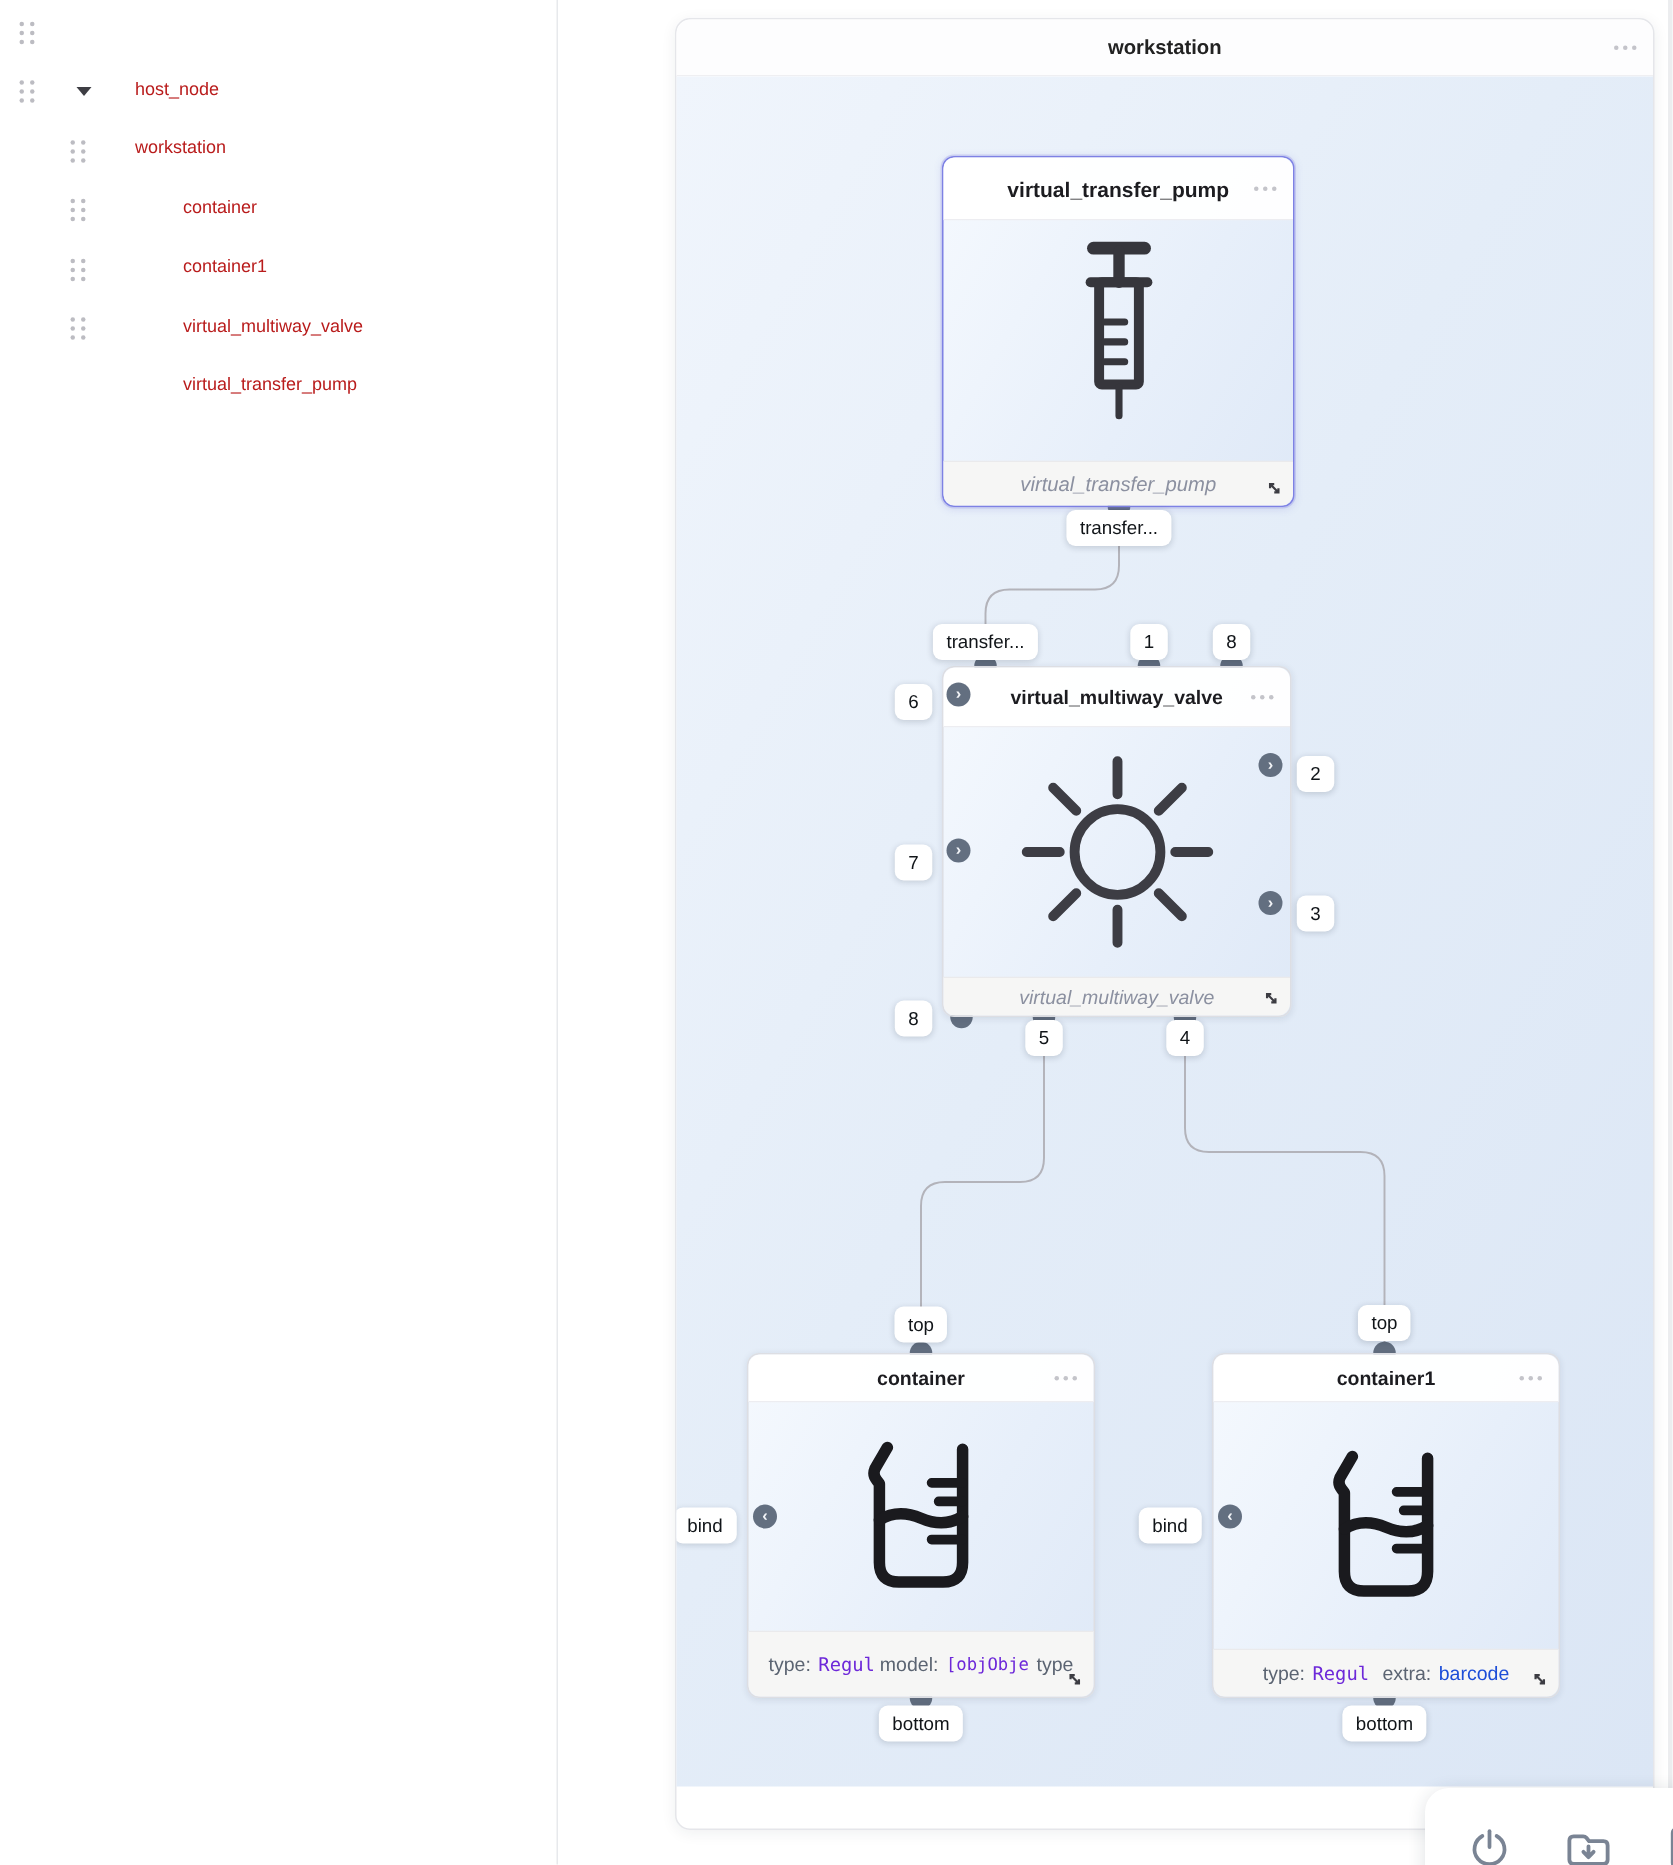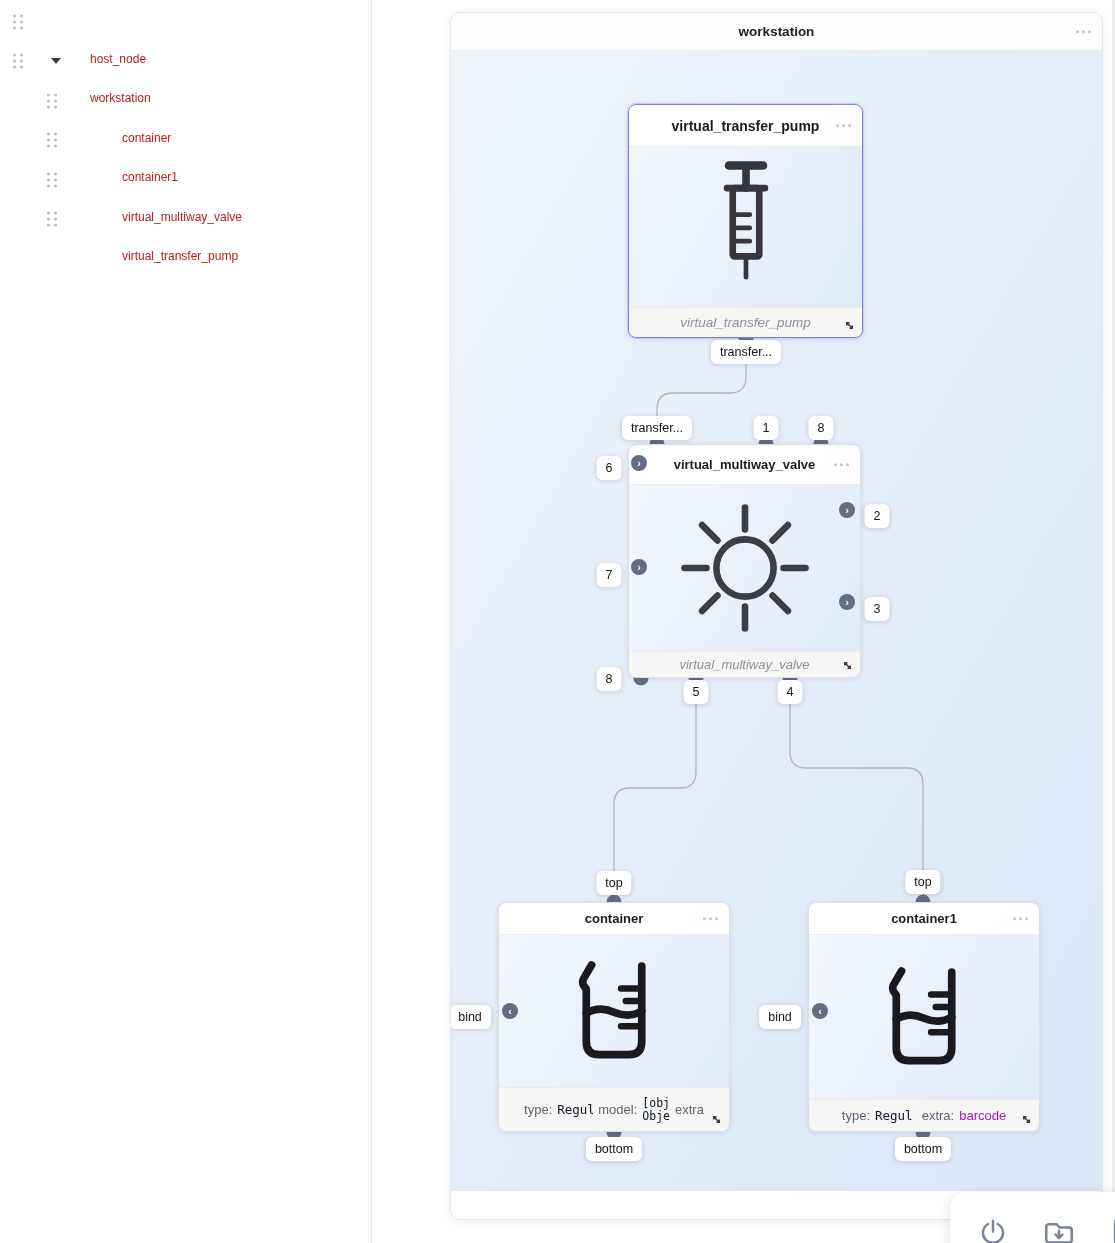--- a/index.html
+++ b/index.html
@@ -28,21 +28,21 @@
   .panel { position:absolute; left:450px; top:12px; width:653px; height:1208px;
            background:#fff; border:1px solid #e5e6ea; border-radius:10px;
            box-shadow:0 2px 10px rgba(30,40,60,.07); }
   .panel-header { position:relative; height:38px; display:flex; align-items:center; justify-content:center;
                   border-bottom:1px solid #efeff2; border-radius:10px 10px 0 0; background:#fdfdfe; }
   .panel-title { font-size:13.5px; font-weight:700; color:#222; }
   .panel-footer { position:absolute; left:0; bottom:0; width:100%; height:30px;
                   background:#f7f7f6; border-top:1px solid #ececee; border-radius:0 0 10px 10px;
                   display:flex; align-items:center; justify-content:center; gap:7px; }
   .kv-key { font-size:13px; color:#5b6472; }
-  .code { font-family:"DejaVu Sans Mono", monospace; color:#0f172a; font-size:12.5px; }
+  .code { font-family:"DejaVu Sans Mono", monospace; color:#6d28d9; font-size:12.5px; }
   .canvas { position:absolute; left:0; top:38px; width:651px; height:1140px; overflow:hidden;
             background:linear-gradient(120deg,#f0f5fc 0%,#e4edf8 45%,#dbe6f5 100%); }
 
   .ellipsis { position:absolute; right:11px; top:50%; transform:translateY(-50%); display:flex; gap:2.5px; cursor:pointer; }
   .ellipsis i { width:3.5px; height:3.5px; border-radius:50%; background:#c4c4ca; }
 
   
   .node { position:absolute; display:flex; flex-direction:column; z-index:10;
           border:1px solid #dddee3; border-radius:8px;
           background:linear-gradient(120deg,#f5f9fe 0%,#e7effa 60%,#dfe9f7 100%);
@@ -50,21 +50,21 @@
   .node.selected { border:1.4px solid #7e81e4; box-shadow:0 0 0 1px rgba(126,129,228,.25),0 1px 6px rgba(90,90,200,.18); }
   .node-header { position:relative; display:flex; align-items:center; justify-content:center;
                  background:rgba(255,255,255,.94); border-bottom:1px solid #ededf1; border-radius:8px 8px 0 0; }
   .node-title { font-size:13px; font-weight:700; color:#1c1c20; }
   .node-body { flex:1; display:flex; align-items:center; justify-content:center; }
   .node-footer { position:relative; display:flex; align-items:center; justify-content:center; gap:5px;
                  background:#f6f6f5; border-top:1px solid #eaeaec; border-radius:0 0 8px 8px; }
   .footer-italic { font-style:italic; color:#8b90a0; font-size:13.5px; }
   .resize { position:absolute; right:6px; bottom:5px; cursor:nwse-resize; }
 
-  .stack { display:flex; flex-direction:column; line-height:1.12; font-size:11.5px; text-align:center; }
+  .stack { display:flex; flex-direction:row; line-height:1.12; font-size:11.5px; text-align:center; }
   .clip { overflow:hidden; white-space:nowrap; }
 
   
   .port { position:absolute; width:15px; height:15px; border-radius:50%; background:#636f80;
           transform:translate(-50%,-50%); z-index:5; cursor:crosshair; }
   .port.arrow { z-index:35; width:16px; height:16px; display:flex; align-items:center; justify-content:center;
                 color:#f2f4f7; font-size:11px; font-weight:700; line-height:0; padding-bottom:1px; }
   .chip { position:absolute; transform:translate(-50%,-50%); background:#fff; border-radius:6px;
           padding:5px 9px; font-size:12.5px; color:#101418; white-space:nowrap; z-index:40;
           box-shadow:0 1px 4px rgba(15,23,42,.16); text-align:center; }
@@ -273,21 +273,21 @@
         </svg>
       </div>
       <div class="node-footer" style="height:44px;padding:0 10px">
         <span class="kv-key">type:</span>
         <span class="code clip" style="max-width:36px">Regul</span>
         <span class="kv-key">model:</span>
         <span class="stack">
           <span class="code" style="font-size:11.5px">[obj</span>
           <span class="code" style="font-size:11.5px">Obje</span>
         </span>
-        <span class="kv-key clip" style="max-width:42px">extra</span>
+        <span class="kv-key clip" style="max-width:42px">type</span>
         <svg class="resize" width="13" height="13" viewBox="0 0 14 14" stroke="#3c3c42" stroke-width="1.6" fill="none">
           <path d="M4,4 L10,10 M4,7 L4,4 L7,4 M10,7 L10,10 L7,10"></path>
         </svg>
       </div>
     </div>
     <span class="port arrow" style="left:59px;top:960px">
         <span>‹</span>
       </span>
 
     <div class="node" style="left:357px;top:851px;width:232px;height:230px">
@@ -303,21 +303,21 @@
         <svg width="118" height="118" viewBox="0 0 100 100" fill="none" stroke="#1a1a1e" stroke-width="6.5" stroke-linecap="round" stroke-linejoin="round">
           <path d="M31,11 L24,23 Q22.5,26.5 25,29.5 L26.5,31.5 L26.5,76 Q26.5,87 37.5,87 L62.5,87 Q73.5,87 73.5,76 L73.5,12"></path>
           <path d="M26.5,52 Q37,45.5 50,51 Q63,56.5 73.5,50"></path>
           <path d="M56,31 L73.5,31 M60,41.5 L73.5,41.5 M56,63 L73.5,63" stroke-width="5.5"></path>
         </svg>
       </div>
       <div class="node-footer" style="height:32px;padding:0 10px">
         <span class="kv-key">type:</span>
         <span class="code">Regul</span>
         <span class="kv-key" style="margin-left:4px">extra:</span>
-        <span class="kv-key" style="color:#a21caf">barcode</span>
+        <span class="kv-key" style="color:#1d4ed8">barcode</span>
         <svg class="resize" width="13" height="13" viewBox="0 0 14 14" stroke="#3c3c42" stroke-width="1.6" fill="none">
           <path d="M4,4 L10,10 M4,7 L4,4 L7,4 M10,7 L10,10 L7,10"></path>
         </svg>
       </div>
     </div>
     <span class="port arrow" style="left:369px;top:960px">
         <span>‹</span>
       </span>
 
     <span class="chip" style="left:295px;top:301px">transfer...</span>

